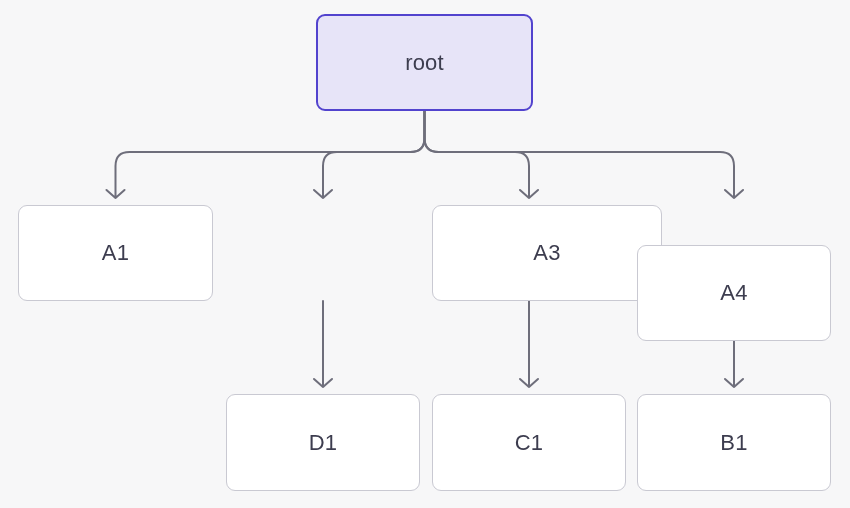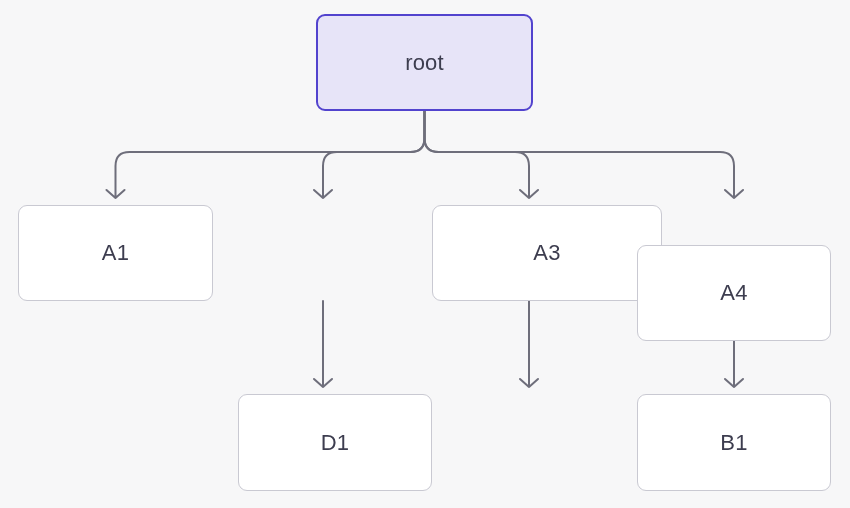--- a/index.html
+++ b/index.html
@@ -76,20 +76,23 @@
       </div>
       <div class="node default" style="left: 18px; top: 205px; width: 195px; height: 96px;">
         <span class="label">A1</span>
       </div>
       <div class="node default" style="left: 432px; top: 205px; width: 230px; height: 96px;">
         <span class="label">A3</span>
       </div>
       <div class="node default" style="left: 637px; top: 205px; width: 194px; height: 96px; margin-top: 40px;">
         <span class="label">A4</span>
       </div>
-      <div class="node default" style="left: 238px; top: 394px; width: 194px; height: 97px;">
+      <div class="node default" style="left: 226px; top: 394px; width: 194px; height: 97px;">
         <span class="label">D1</span>
+      </div>
+      <div class="node default" style="left: 432px; top: 394px; width: 194px; height: 97px;">
+        <span class="label">C1</span>
       </div>
       <div class="node default" style="left: 637px; top: 394px; width: 194px; height: 97px;">
         <span class="label">B1</span>
       </div>
     </div>
 </div>
 
 </body></html>

